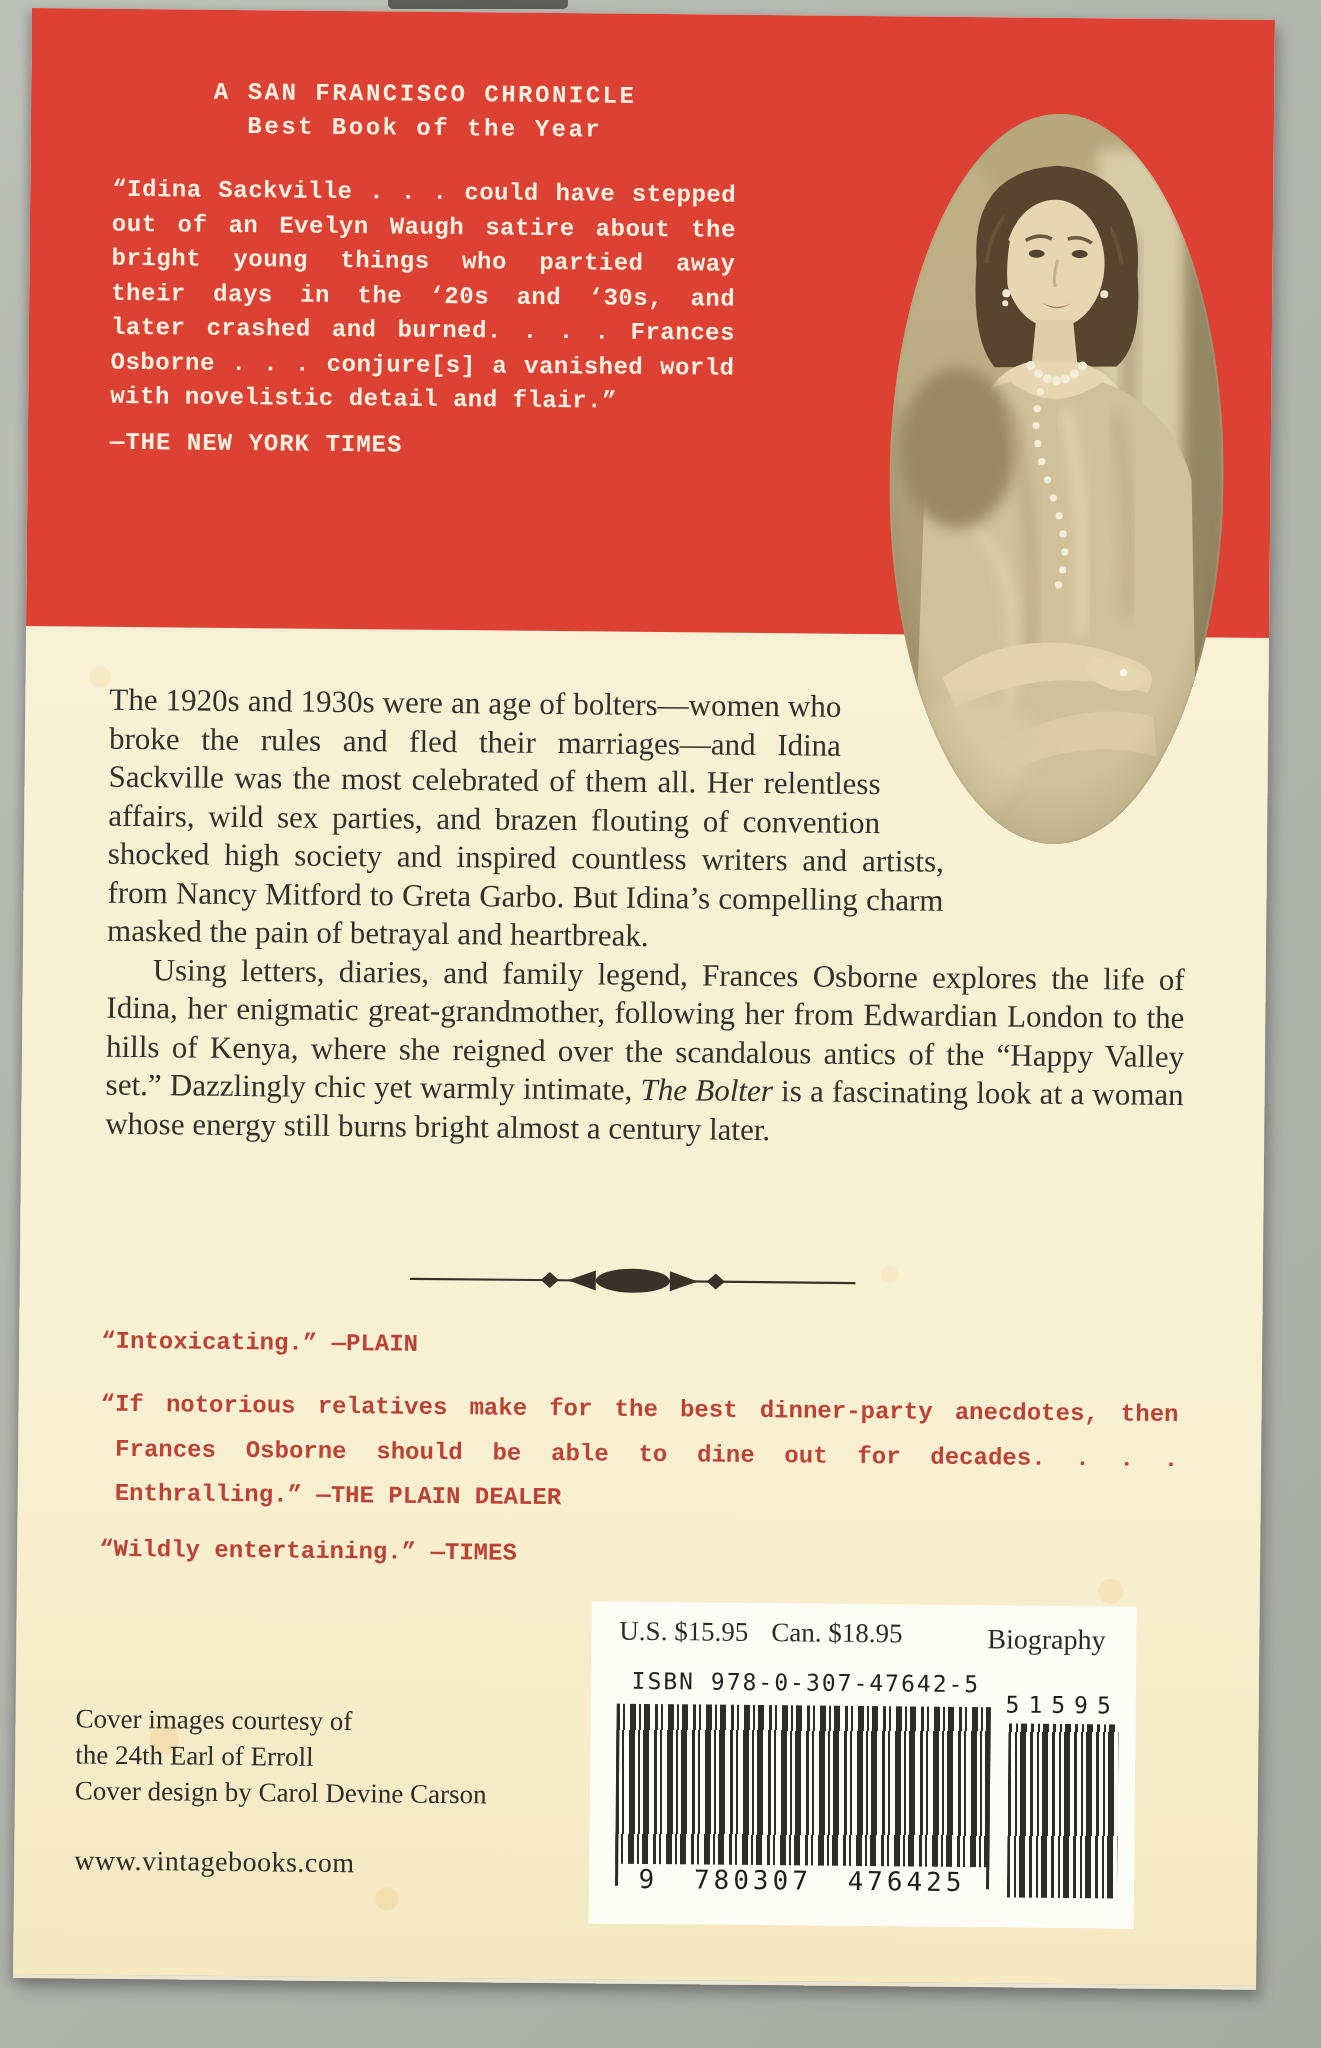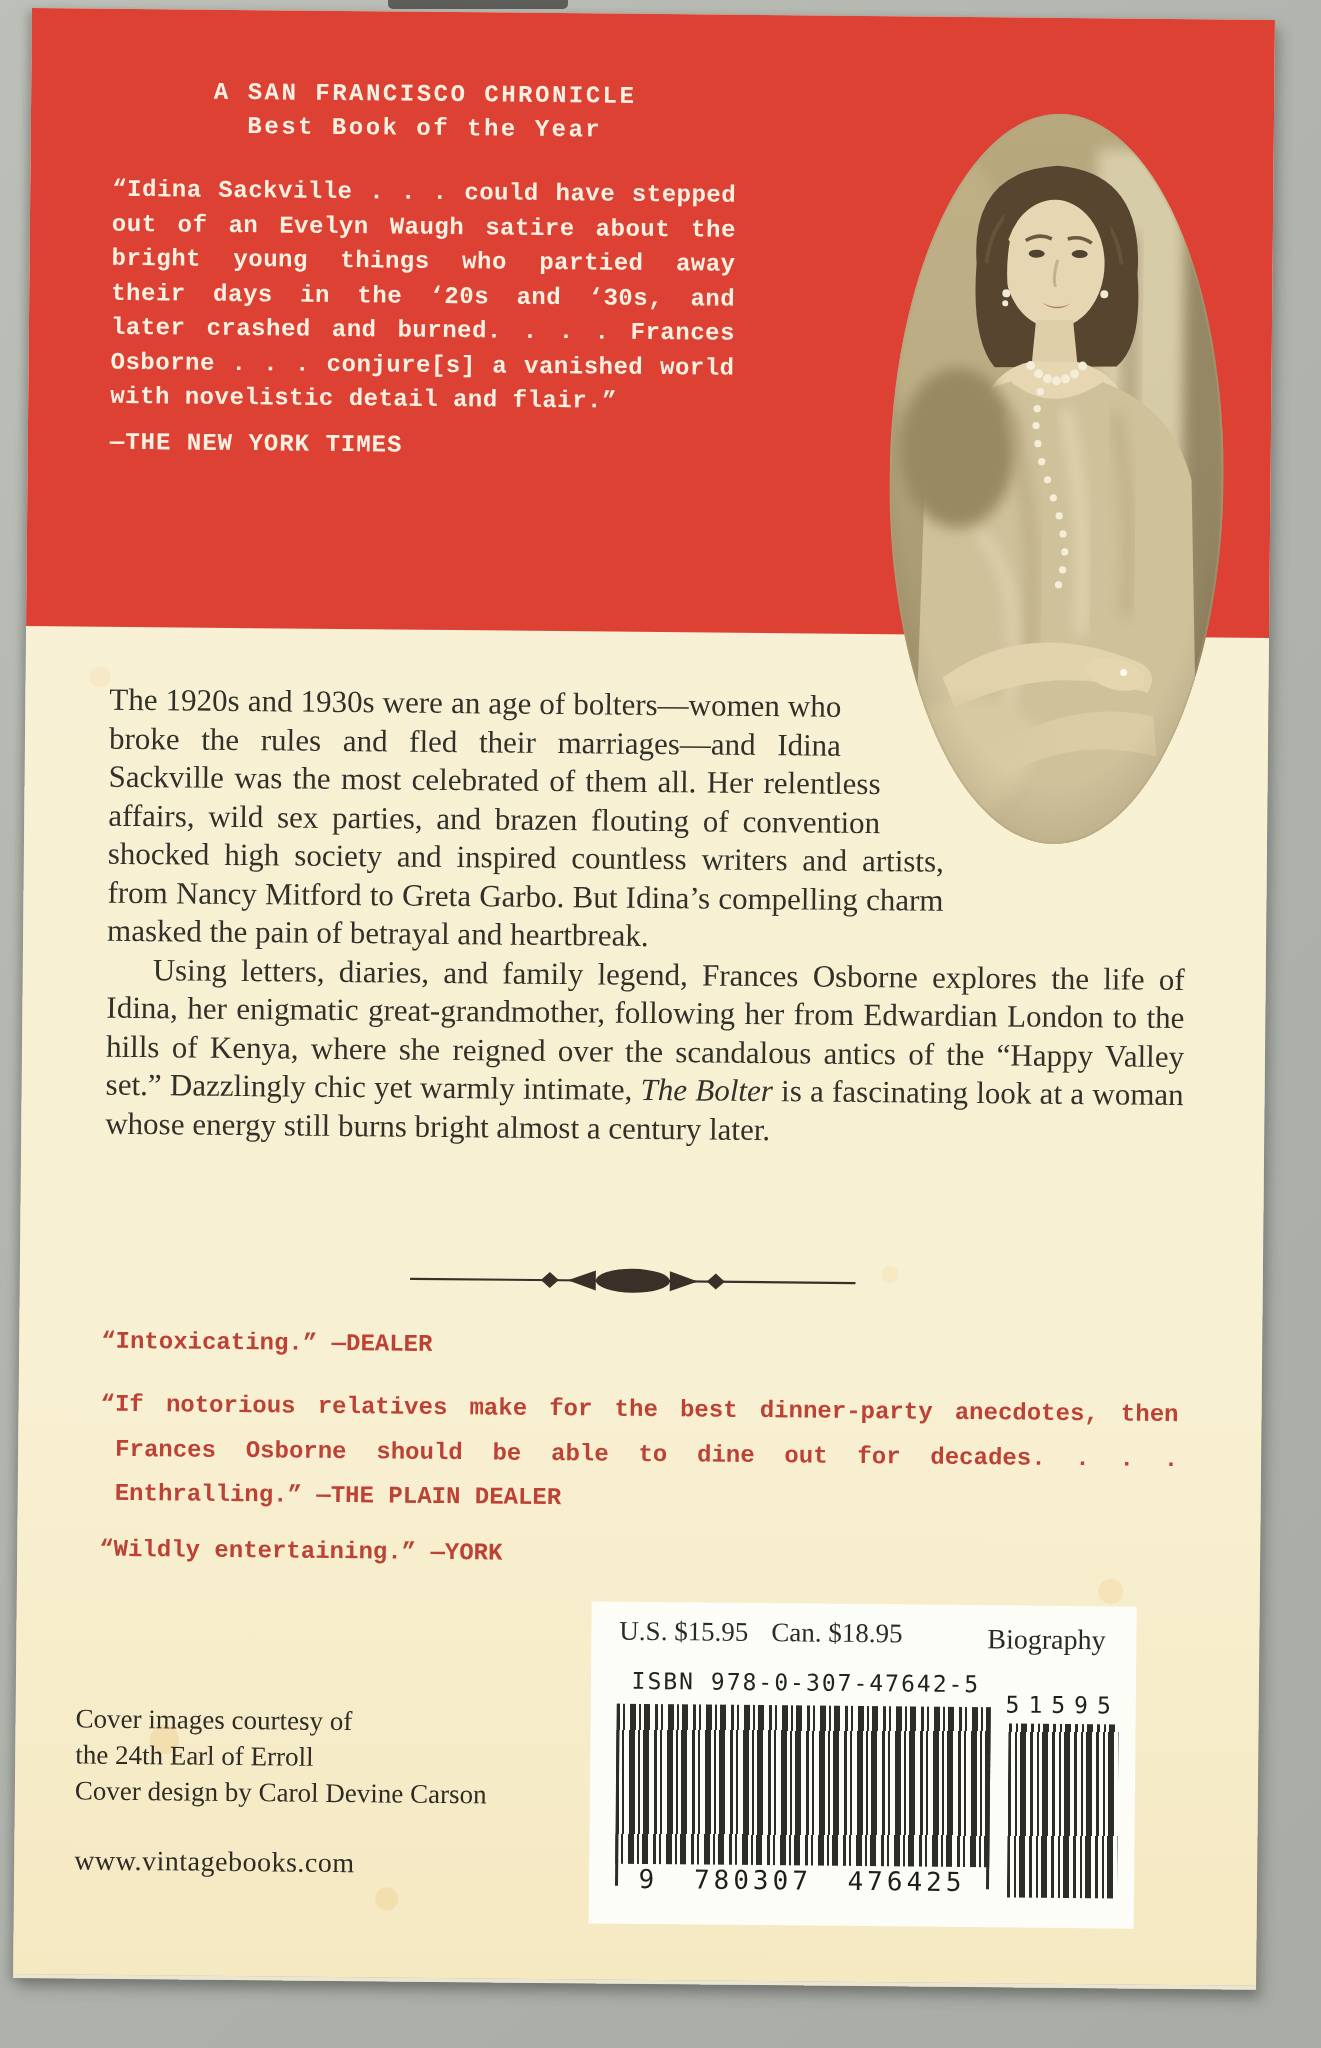--- a/index.html
+++ b/index.html
@@ -194,29 +194,29 @@
         <ellipse cx="223" cy="15" rx="37" ry="12"></ellipse>
         <polygon points="260,5 288,15 260,25"></polygon>
         <polygon points="297,15 306,7 315,15 306,23"></polygon>
       </g>
     </svg>
   </div>
 
   <div class="reviews">
     <div class="review">
       <span>“Intoxicating.”</span>
-      <span>—DEALER</span>
+      <span>—PLAIN</span>
     </div>
     <div class="review multi">
       <span>“If notorious relatives make for the best dinner-party anecdotes, then Frances Osborne should be able to dine out for decades. . . . Enthralling.”</span>
       <span>—THE PLAIN DEALER</span>
     </div>
     <div class="review">
       <span>“Wildly entertaining.”</span>
-      <span>—YORK</span>
+      <span>—TIMES</span>
     </div>
   </div>
 
   <div class="barcode-box">
     <span class="price-us">U.S. $15.95</span>
     <span class="price-can">Can. $18.95</span>
     <span class="category">Biography</span>
     <div class="isbn">ISBN 978-0-307-47642-5</div>
     <div class="ean-bars"></div>
     <div class="ean-digits">9 780307 476425</div>

